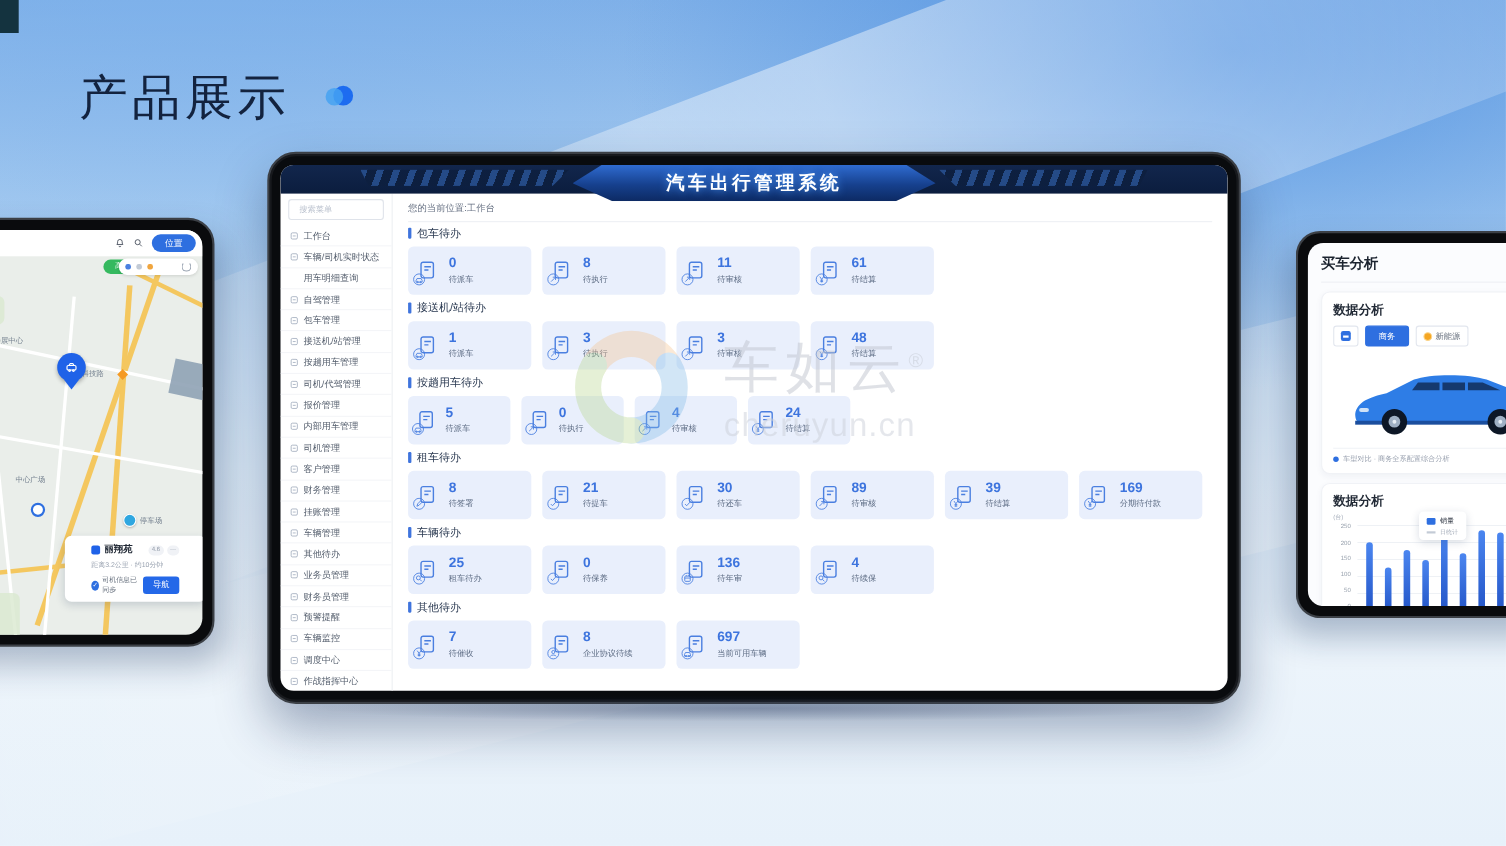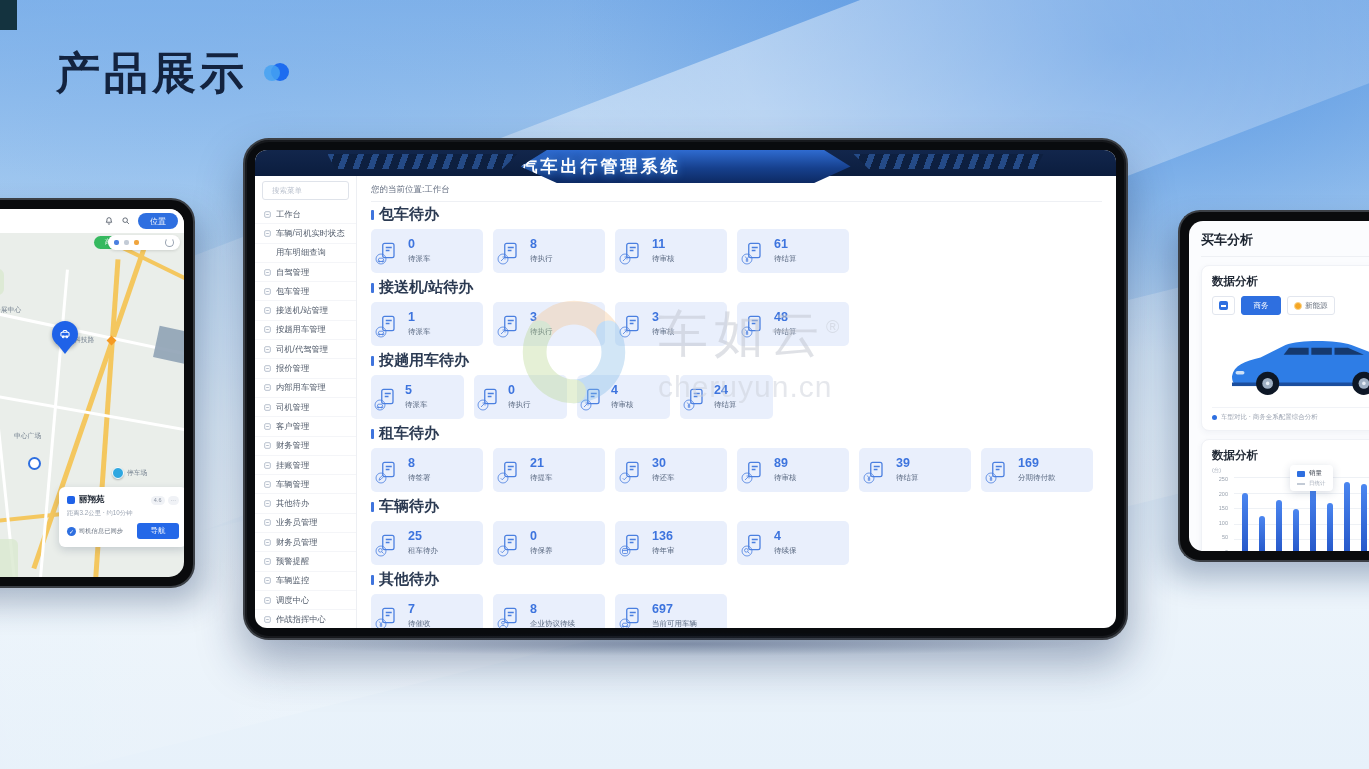--- a/index.html
+++ b/index.html
@@ -11,62 +11,62 @@
       linear-gradient(180deg,#7fb0e8 0%,#a6cbf0 26%,#d6e8f8 55%,#ecf4fb 78%,#e7f1fa 100%);}
   .beam{position:absolute;pointer-events:none;}
   .beam1{left:-220px;top:40px;width:2000px;height:260px;transform:rotate(-21deg);
     background:linear-gradient(90deg,transparent,rgba(255,255,255,.45),transparent);}
   .beam2{left:-150px;top:360px;width:2100px;height:200px;transform:rotate(-14deg);
     background:linear-gradient(90deg,transparent,rgba(255,255,255,.35),transparent);}
   .corner-dark{position:absolute;left:0;top:0;width:17px;height:30px;background:#14333f;}
 
   
   .slide-title{position:absolute;left:56px;top:44px;display:flex;align-items:center;gap:16px;}
-  .slide-title h1{margin:0;font-size:44px;font-weight:bold;color:#13233f;letter-spacing:4px;}
+  .slide-title h1{margin:16px;font-size:44px;font-weight:normal;color:#13233f;letter-spacing:4px;}
   .tdot{width:16px;height:16px;border-radius:50%;display:inline-block;}
   .tdot.a{background:#45a2f2;opacity:.85;margin-right:-9px;}
   .tdot.b{background:#1d6cf0;width:18px;height:18px;}
 
   
   .monitor{position:absolute;left:243px;top:138px;width:885px;height:502px;background:#090b0e;
     border:2px solid #3c4046;border-radius:26px;padding:10px;box-sizing:border-box;
     box-shadow:0 22px 45px rgba(20,45,90,.38), inset 0 0 0 2px #17191d;}
   .monitor::after{content:"";position:absolute;left:40px;right:40px;bottom:-18px;height:24px;border-radius:50%;
     background:radial-gradient(closest-side,rgba(25,45,85,.3),transparent);}
   .screen{width:100%;height:100%;background:#fff;border-radius:12px;overflow:hidden;display:flex;flex-direction:column;position:relative;}
   .sys-header{height:26px;background:linear-gradient(180deg,#12264c,#0b1d3e);position:relative;flex:0 0 auto;z-index:5;}
   .wing{position:absolute;top:4px;height:15px;width:190px;opacity:.9;
     background:repeating-linear-gradient(110deg,#274f8e 0 6px,#0d1f3f 6px 14px);}
   .wing.l{right:50%;margin-right:168px;clip-path:polygon(0 0,100% 0,92% 100%,4% 100%);}
   .wing.r{left:50%;margin-left:168px;clip-path:polygon(0 0,100% 0,96% 100%,8% 100%);}
   .banner{position:absolute;left:50%;top:0;transform:translateX(-50%);width:330px;height:33px;
     background:linear-gradient(180deg,#2f6bd0 0%,#16408d 55%,#0d2a63 100%);
     clip-path:polygon(8% 0,92% 0,100% 50%,89% 100%,11% 100%,0 50%);
-    display:flex;align-items:center;justify-content:flex-start;}
+    display:flex;align-items:center;justify-content:center;}
   .banner span{color:#fff;font-size:17px;font-weight:bold;letter-spacing:3px;text-shadow:0 0 8px rgba(80,160,255,.9);}
   .app-body{flex:1;display:flex;min-height:0;}
 
   
   .sidebar{width:102px;flex:0 0 auto;border-right:1px solid #edeff3;padding-top:5px;box-sizing:border-box;}
   .search{margin:0 7px 5px;height:17px;border:1px solid #dfe3ea;border-radius:3px;display:flex;align-items:center;gap:3px;padding:0 4px;}
   .search svg{width:8px;height:8px;stroke:#aab2c0;fill:none;stroke-width:2;}
   .search input{border:0;outline:0;width:70px;font-size:7.5px;color:#556;background:transparent;font-family:inherit;}
   .search input::placeholder{color:#bcc3cf;}
   .m-item{height:18.3px;display:flex;align-items:center;gap:4px;padding:0 8px;border-bottom:1px solid #f4f5f8;cursor:pointer;}
   .m-item svg{width:9px;height:9px;stroke:#8a97ad;fill:none;stroke-width:1.6;flex:0 0 auto;}
   .m-item span{font-size:8.3px;color:#535d6c;white-space:nowrap;overflow:hidden;}
   .m-item.sub{padding-left:21px;}
 
   
   .main{flex:1;padding:4px 14px 0;position:relative;min-width:0;}
   .crumb{font-size:8.5px;color:#667082;padding:4px 0 5px;border-bottom:1px solid #eef0f4;margin-bottom:3px;}
   .section{margin-bottom:5px;}
   .sec-h{display:flex;align-items:center;gap:5px;margin:3px 0 5px;}
   .sec-bar{width:3px;height:10px;background:#3f74dd;border-radius:1px;}
-  .sec-title{font-size:15px;font-weight:bold;color:#2b3a52;}
+  .sec-title{font-size:10px;font-weight:normal;color:#2b3a52;}
   .cards{display:flex;gap:10px;}
   .card{width:112px;height:44px;background:#e9effc;border-radius:5px;display:flex;align-items:center;
     padding:0 8px;box-sizing:border-box;gap:8px;cursor:pointer;flex:0 0 auto;}
   .section:nth-of-type(4) .card{width:93px;gap:6px;padding:0 7px;}
   .cicon{position:relative;width:21px;height:23px;flex:0 0 auto;}
   .cbase{width:18px;height:21px;stroke:#4a7fe0;fill:none;stroke-width:1.7;}
   .cbadge{position:absolute;left:-4px;bottom:-2px;width:12px;height:12px;stroke:#4a7fe0;fill:none;stroke-width:1.6;}
   .ctext{display:flex;flex-direction:column;min-width:0;}
   .cnum{font-size:12.5px;font-weight:bold;color:#3d74de;line-height:1.1;}
   .clabel{font-size:7.5px;color:#5c6b83;margin-top:2px;white-space:nowrap;}
@@ -99,21 +99,21 @@
   .mlabel{position:absolute;font-size:6.8px;color:#74808f;z-index:3;white-space:nowrap;}
   .pin{position:absolute;z-index:6;width:26px;height:33px;}
   .pin .head{width:26px;height:26px;border-radius:50%;background:#1f62e8;box-shadow:0 2px 4px rgba(0,0,0,.3);display:flex;align-items:center;justify-content:center;}
   .pin .tip{width:0;height:0;border-left:7px solid transparent;border-right:7px solid transparent;border-top:9px solid #1f62e8;margin:-2px auto 0;}
   .pin svg{width:14px;height:14px;stroke:#fff;fill:none;stroke-width:1.8;}
   .ring{position:absolute;width:9px;height:9px;border:2.5px solid #2e6fe0;border-radius:50%;background:#fff;z-index:5;}
   .diamond{position:absolute;width:7px;height:7px;background:#f59a23;transform:rotate(45deg);z-index:5;}
   .poi{position:absolute;display:flex;align-items:center;gap:3px;z-index:5;}
   .poi .dot{width:10px;height:10px;border-radius:50%;background:#2fa7e0;border:1.5px solid #fff;box-shadow:0 1px 2px rgba(0,0,0,.25);}
   .poi span{font-size:6.8px;color:#74808f;}
-  .map-card{position:absolute;left:103px;top:278px;width:128px;height:60px;background:#fff;border-radius:6px;box-shadow:0 3px 8px rgba(30,50,90,.18);padding:7px 8px;box-sizing:border-box;z-index:7;}
+  .map-card{position:absolute;left:103px;top:278px;width:128px;height:60px;background:#fff;border-radius:6px;box-shadow:0 3px 8px rgba(30,50,90,.18);padding:7px 24px;box-sizing:border-box;z-index:7;}
   .mc-row1{display:flex;align-items:center;gap:4px;}
   .mc-ic{width:8px;height:8px;border-radius:2px;background:#1f62e8;}
   .mc-title{font-size:8.5px;font-weight:bold;color:#222a36;}
   .mc-pills{margin-left:auto;display:flex;gap:3px;}
   .mc-pill{height:9px;border-radius:5px;background:#f0f2f6;font-size:5.5px;color:#8b94a3;display:flex;align-items:center;padding:0 3px;}
   .mc-sub{font-size:6.3px;color:#9aa3b1;margin-top:3px;}
   .mc-row3{display:flex;align-items:center;gap:3px;margin-top:5px;}
   .mc-chk{width:9px;height:9px;border-radius:50%;background:#2e6fe0;color:#fff;font-size:6px;display:flex;align-items:center;justify-content:center;}
   .mc-stat{font-size:6.3px;color:#67707e;}
   .mc-btn{margin-left:auto;width:42px;height:16px;background:#2468e8;border-radius:3px;color:#fff;font-size:7.5px;display:flex;align-items:center;justify-content:center;cursor:pointer;}

